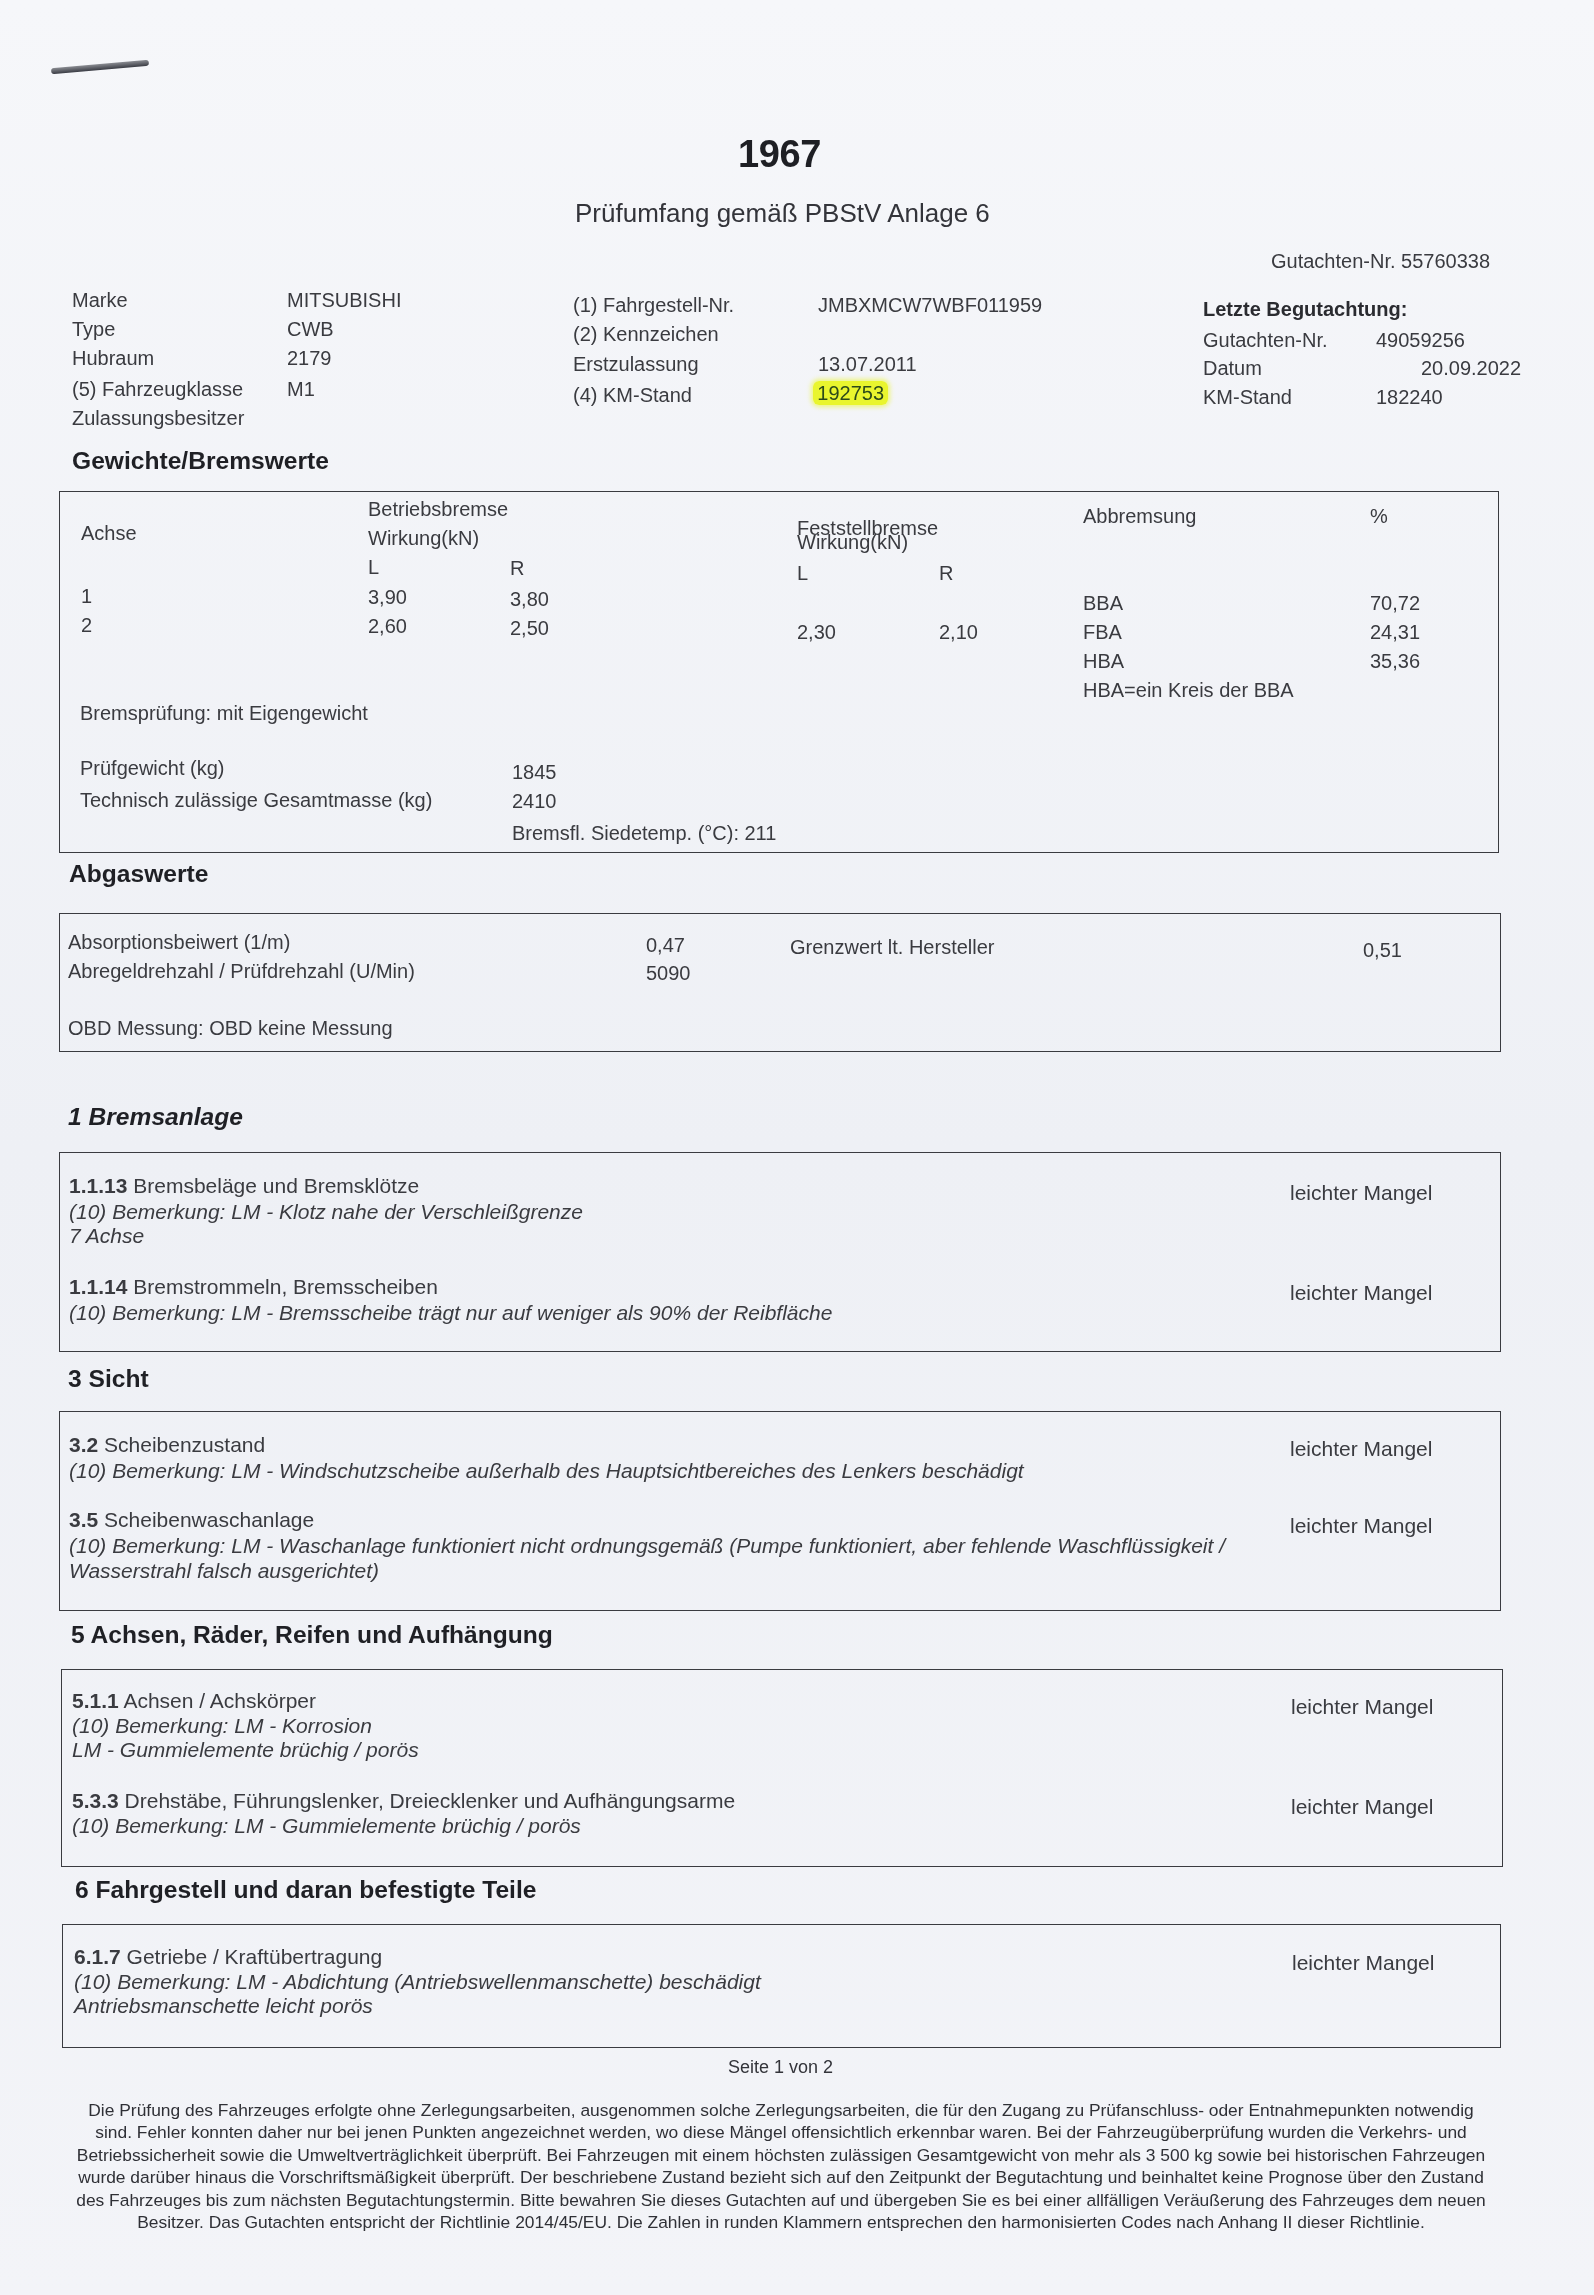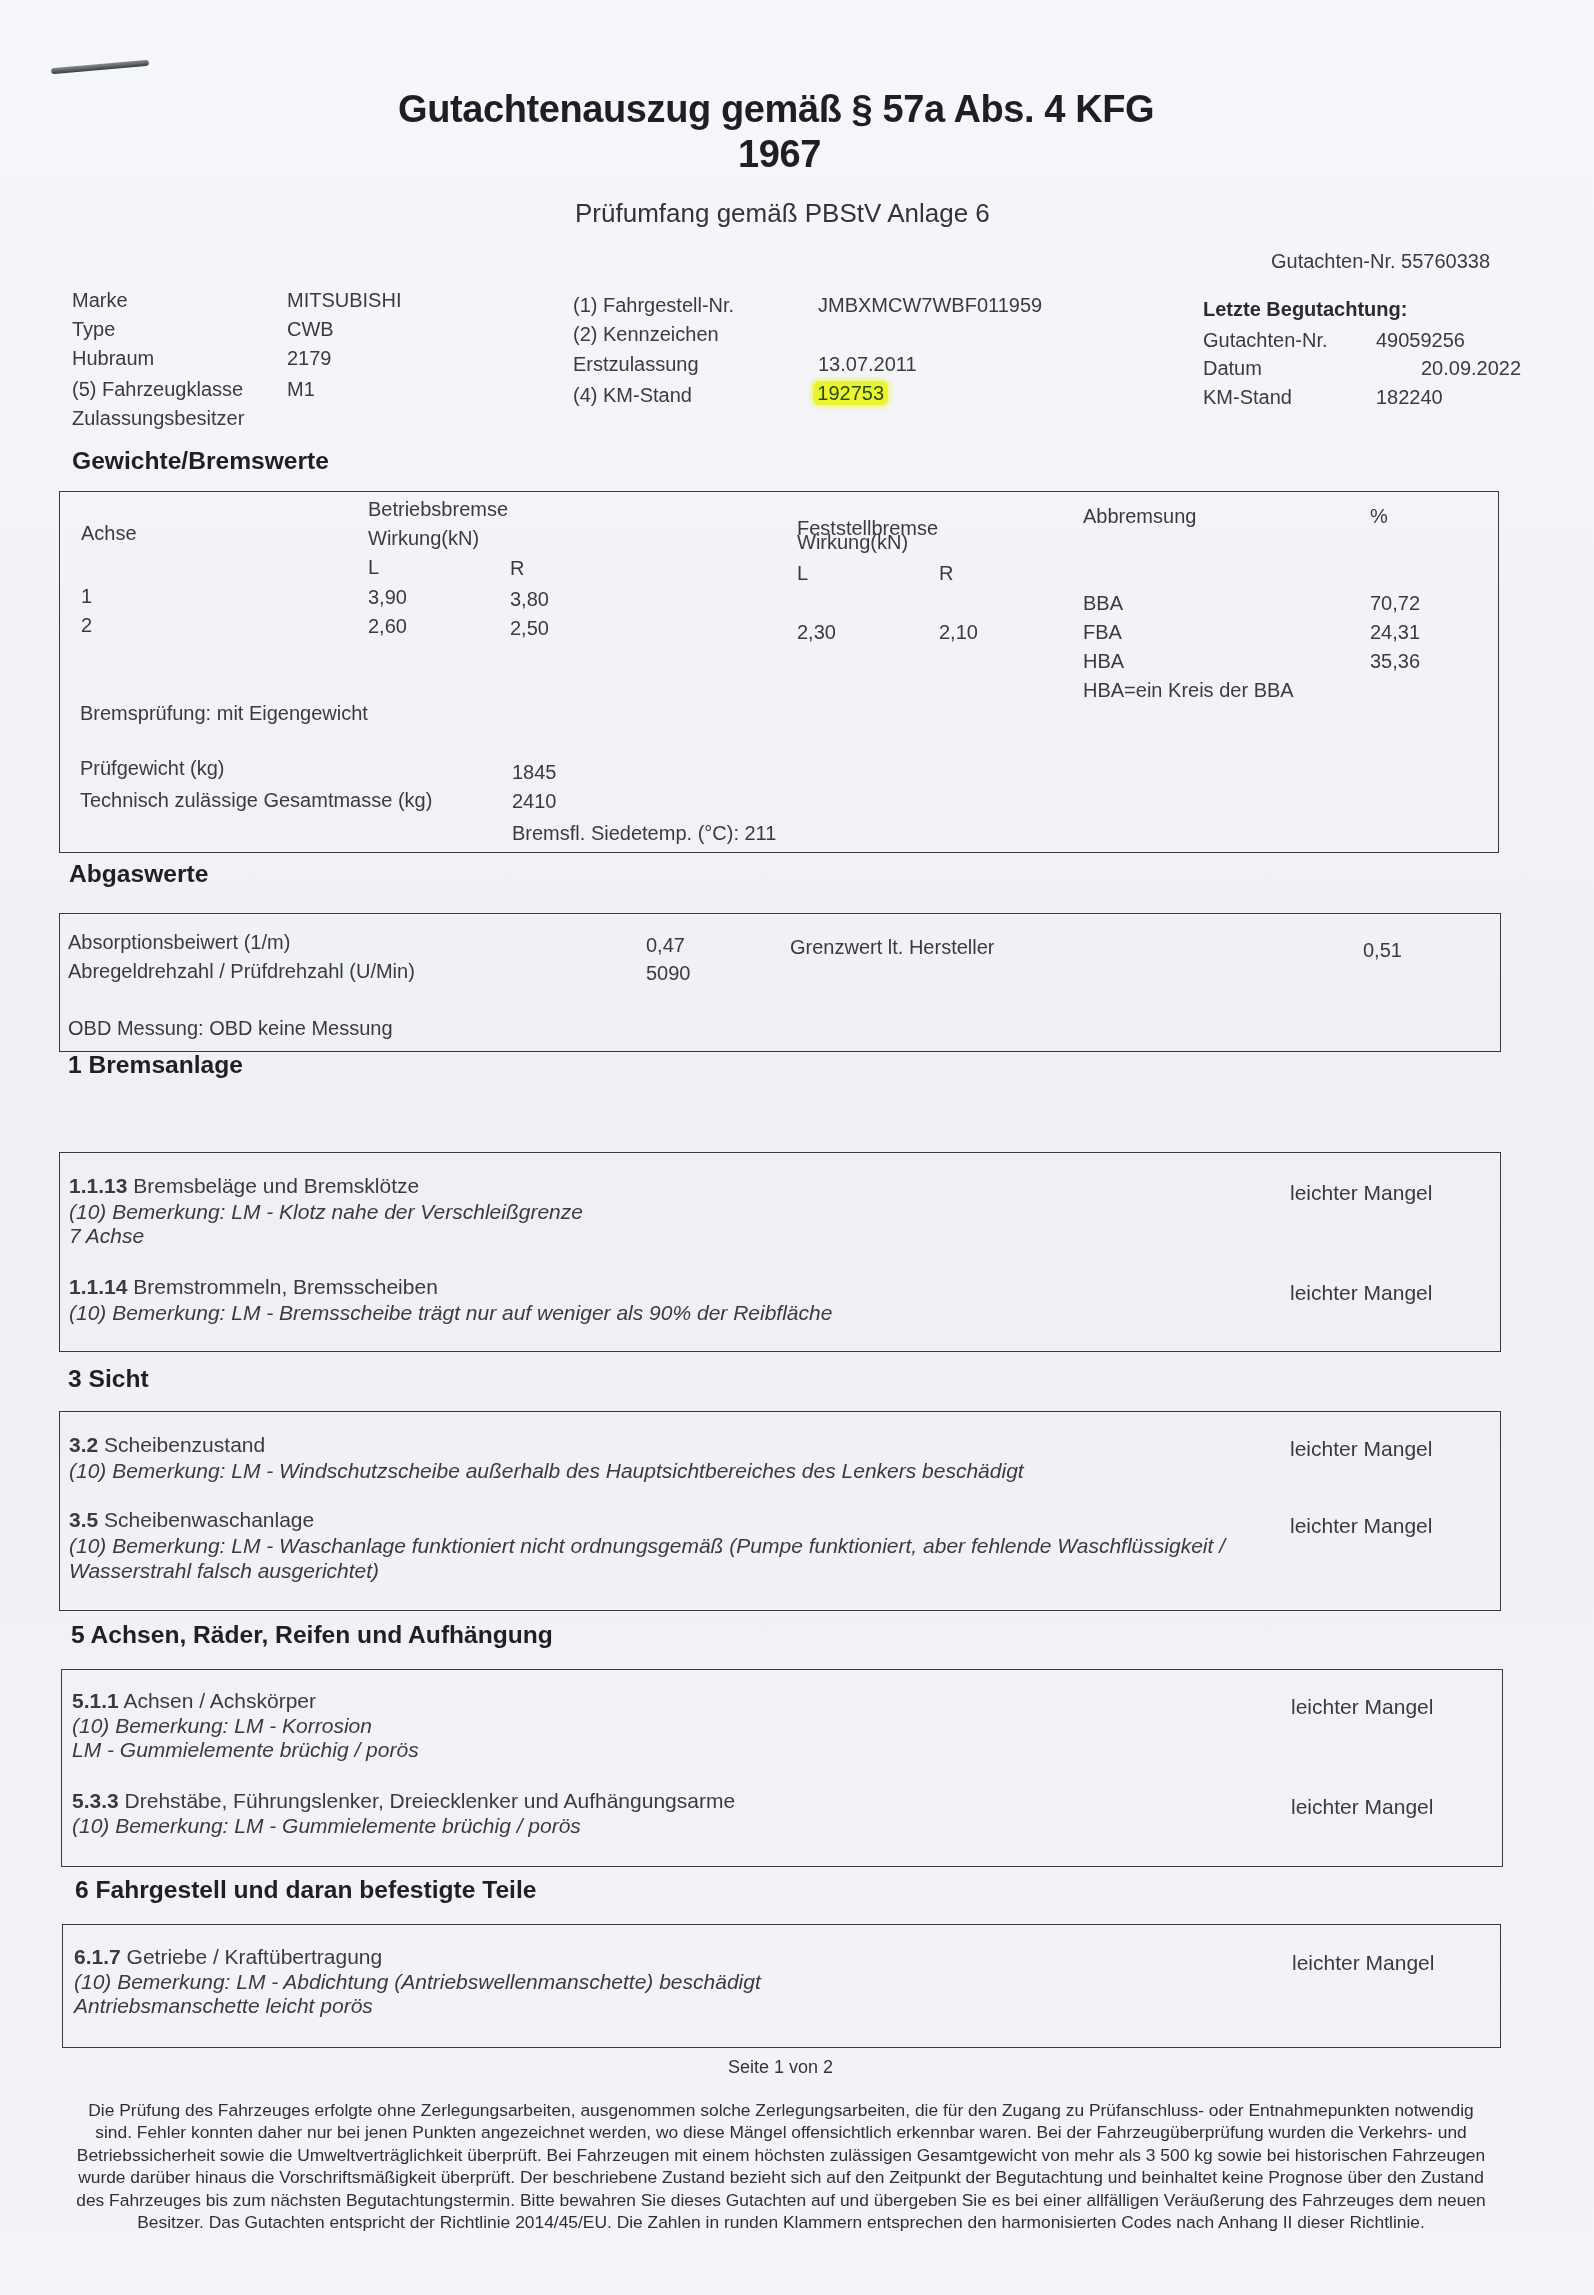--- a/index.html
+++ b/index.html
@@ -42,21 +42,20 @@
   }
   .page-num { font-size: 18px; color: #33343a; }
 </style>
 </head>
 <body>
 
 <div class="paper">
 
   <div class="pen-mark"></div>
 
-  <div class="abs title" style="left:398px; top:88px;">Gutachtenauszug gemäß § 57a Abs. 4 KFG</div>
   <div class="abs title" style="left:738px; top:133px;">1967</div>
   <div class="abs subtitle" style="left:575px; top:198px;">Prüfumfang gemäß PBStV Anlage 6</div>
   <div class="abs t" style="left:1271px; top:250px;">Gutachten-Nr. 55760338</div>
 
   <div class="abs t" style="left:72px; top:289px;">Marke</div>
   <div class="abs t" style="left:287px; top:289px;">MITSUBISHI</div>
   <div class="abs t" style="left:72px; top:318px;">Type</div>
   <div class="abs t" style="left:287px; top:318px;">CWB</div>
   <div class="abs t" style="left:72px; top:347px;">Hubraum</div>
   <div class="abs t" style="left:287px; top:347px;">2179</div>
@@ -125,21 +124,21 @@
   <div class="box" style="left:59px; top:913px; width:1442px; height:139px;"></div>
   <div class="abs t" style="left:68px; top:931px;">Absorptionsbeiwert (1/m)</div>
   <div class="abs t" style="left:646px; top:934px;">0,47</div>
   <div class="abs t" style="left:790px; top:936px;">Grenzwert lt. Hersteller</div>
   <div class="abs t" style="left:1363px; top:939px;">0,51</div>
   <div class="abs t" style="left:68px; top:960px;">Abregeldrehzahl / Prüfdrehzahl (U/Min)</div>
   <div class="abs t" style="left:646px; top:962px;">5090</div>
   <div class="abs t" style="left:68px; top:1017px;">OBD Messung: OBD keine Messung</div>
 
 
-  <div class="abs section-h" style="left:68px; top:1051px;">1 Bremsanlage</div>
+  <div class="abs section-h" style="left:68px; top:1103px;font-style:italic;">1 Bremsanlage</div>
   <div class="box" style="left:59px; top:1152px; width:1442px; height:200px;"></div>
   <div class="abs t29" style="left:69px; top:1174px;"><span class="defect-code">1.1.13</span> <span>Bremsbeläge und Bremsklötze</span></div>
   <div class="abs t29 remark" style="left:69px; top:1200px;">(10) Bemerkung: LM - Klotz nahe der Verschleißgrenze</div>
   <div class="abs t29 remark" style="left:69px; top:1224px;">7 Achse</div>
   <div class="abs t29" style="left:1290px; top:1181px;">leichter Mangel</div>
   <div class="abs t29" style="left:69px; top:1275px;"><span class="defect-code">1.1.14</span> <span>Bremstrommeln, Bremsscheiben</span></div>
   <div class="abs t29 remark" style="left:69px; top:1301px;">(10) Bemerkung: LM - Bremsscheibe trägt nur auf weniger als 90% der Reibfläche</div>
   <div class="abs t29" style="left:1290px; top:1281px;">leichter Mangel</div>
 
   <div class="abs section-h" style="left:68px; top:1365px;">3 Sicht</div>

